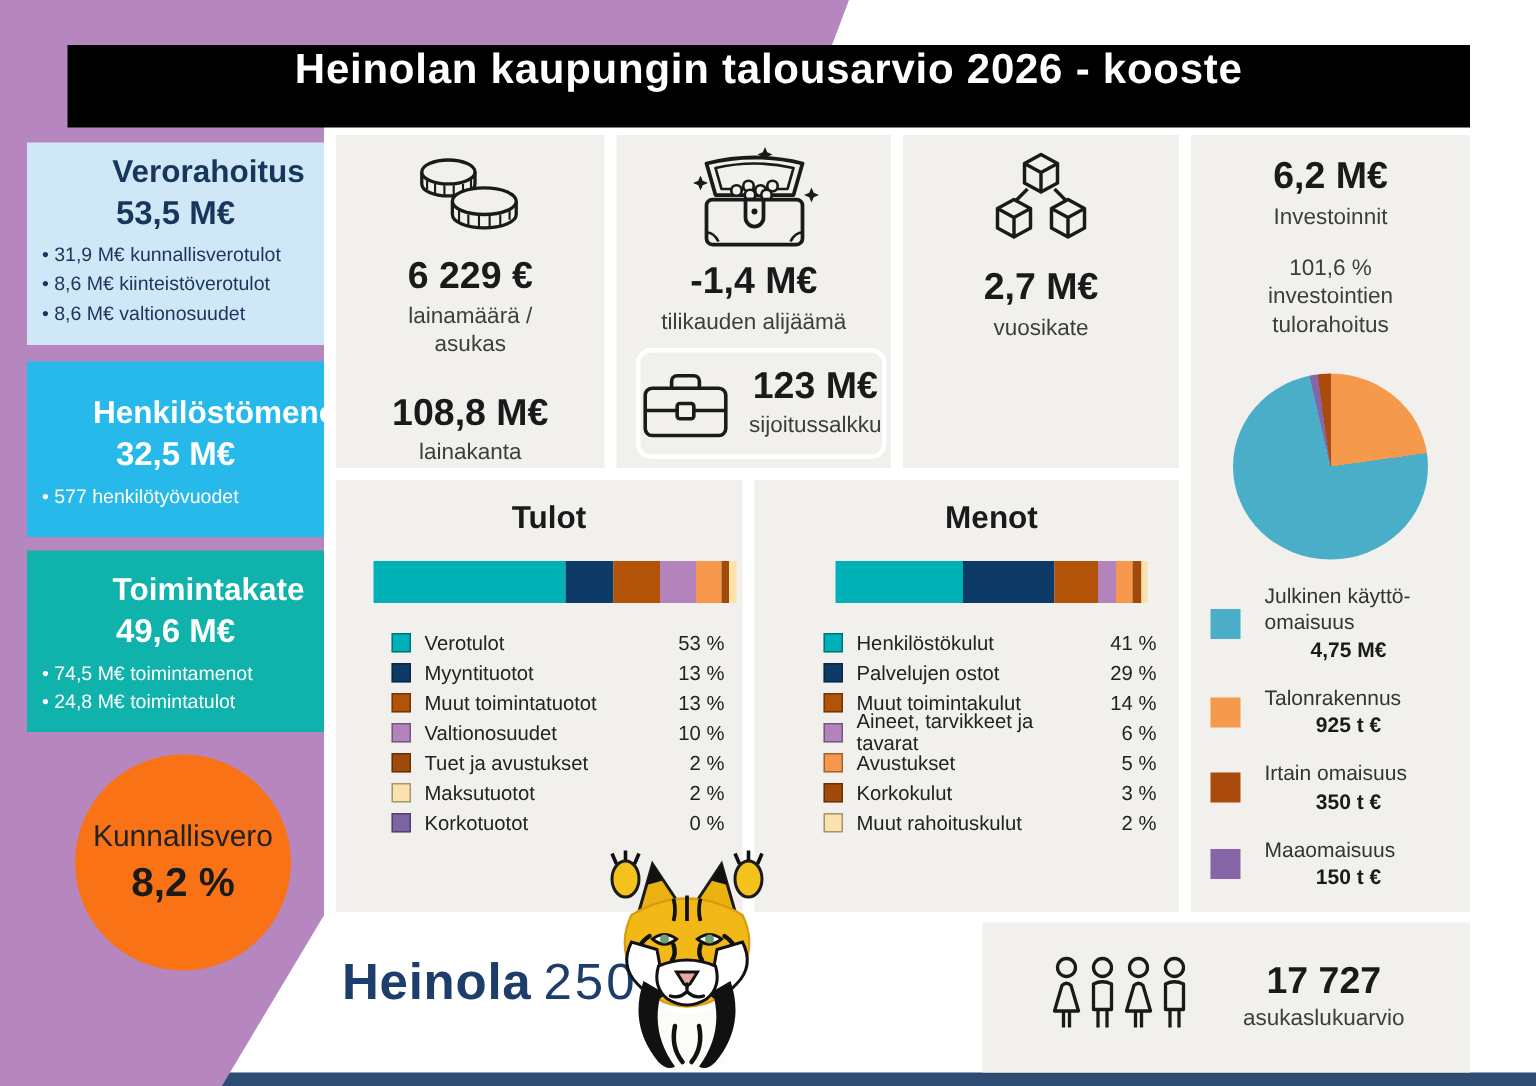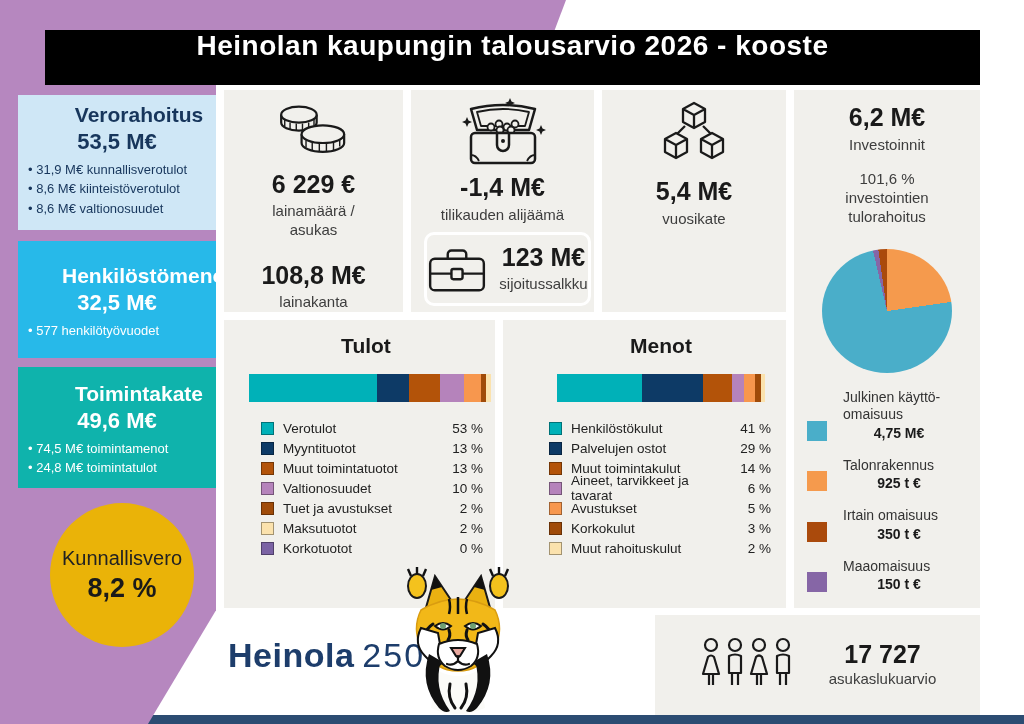--- a/index.html
+++ b/index.html
@@ -19,21 +19,21 @@
   
   .sidebox{position:absolute;left:18px;width:198px;z-index:3;text-align:center;padding-top:7px;}
   .sidebox .bx-title{font-size:21px;font-weight:600;line-height:1.25;padding-left:44px;}
   .sidebox .bx-value{font-size:22px;font-weight:bold;line-height:1.25;}
   .sidebox ul{margin:4px 0 0 0;padding:0 4px 0 10px;list-style:none;text-align:left;}
   .sidebox li{font-size:13px;line-height:1.5;}
   .sidebox li::before{content:"• ";}
   .box-blue{top:95px;height:135px;background:#cfe7f6;color:#17365c;}
   .box-cyan{top:241px;height:117px;background:#27b9e9;color:#ffffff;}
   .box-teal{top:367px;height:121px;background:#0fb3ac;color:#ffffff;}
-  .circle{position:absolute;left:50px;top:503px;width:144px;height:144px;background:#eab308;border-radius:50%;
+  .circle{position:absolute;left:50px;top:503px;width:144px;height:144px;background:#f97316;border-radius:50%;
           z-index:3;display:flex;flex-direction:column;align-items:center;justify-content:center;}
   .circle .c-title{font-size:20px;color:#222;}
   .circle .c-value{font-size:27px;font-weight:bold;margin-top:3px;}
   
   .panel{position:absolute;background:#f1f0ec;z-index:3;}
   .p1{left:224px;top:90px;width:179px;height:222px;}
   .p2{left:411px;top:90px;width:183px;height:222px;}
   .p3{left:602px;top:90px;width:184px;height:222px;}
   .pr{left:794px;top:90px;width:186px;height:518px;}
   .pt{left:224px;top:320px;width:271px;height:288px;padding-left:13px;}
@@ -42,21 +42,21 @@
   .col-center{display:flex;flex-direction:column;align-items:center;text-align:center;}
   .stat-value{font-size:25px;font-weight:bold;color:#1a1a1a;line-height:1.1;}
   .stat-label{font-size:15px;color:#3d3d3d;line-height:1.25;margin-top:4px;}
   
   .case-box{position:absolute;left:13px;top:142px;width:167px;height:74px;border:3px solid #ffffff;border-radius:10px;
             display:flex;align-items:center;justify-content:center;gap:12px;}
   
   .tulorahoitus{font-size:15px;color:#3d3d3d;width:130px;text-align:center;line-height:1.25;margin-top:16px;}
   .pie{width:130px;height:130px;border-radius:50%;margin-top:22px;}
   .pie-legend{width:160px;margin-top:16px;}
-  .pie-leg-row{display:flex;align-items:flex-end;margin:0 0 16px 0;}
+  .pie-leg-row{display:flex;align-items:center;margin:0 0 16px 0;}
   .pie-leg-row .sw{width:20px;height:20px;flex:0 0 20px;margin-right:16px;margin-top:2px;}
   .pie-leg-row .nm{font-size:14px;color:#333;line-height:1.25;width:112px;text-align:left;}
   .pie-leg-row .vl{font-size:14px;font-weight:bold;color:#1a1a1a;margin-top:1px;}
   
   .bar-title{font-size:21px;font-weight:bold;text-align:center;margin-top:14px;}
   .hbar{height:28px;display:flex;margin-top:16px;}
   .hbar>div{height:100%;}
   .bar-legend{margin-top:16px;}
   .leg-row{display:flex;align-items:center;height:20px;}
   .leg-row .sw{width:13px;height:13px;flex:0 0 13px;margin-right:9px;border:1px solid rgba(0,0,0,.35);}
@@ -188,21 +188,21 @@
 
   <div class="panel p3 col-center">
     <svg class="icon" width="76" height="66" viewBox="0 0 76 66" style="margin-top:10px;">
       <g fill="none" stroke="#1a1a1a" stroke-width="2.3" stroke-linejoin="round">
         <path d="M38,3 l11,6 v13 l-11,6 l-11,-6 V9 Z M27,9 l11,6 l11,-6 M38,15 v13"></path>
         <path d="M20,33 l11,6 v13 l-11,6 l-11,-6 V39 Z M9,39 l11,6 l11,-6 M20,45 v13"></path>
         <path d="M56,33 l11,6 v13 l-11,6 l-11,-6 V39 Z M45,39 l11,6 l11,-6 M56,45 v13"></path>
         <path d="M29,26 L21,34 M47,26 L55,34"></path>
       </g>
     </svg>
-    <div class="stat-value" style="margin-top:12px;">5,4 M€</div>
+    <div class="stat-value" style="margin-top:12px;">2,7 M€</div>
     <div class="stat-label">vuosikate</div>
   </div>
 
   <div class="panel pr col-center">
     <div class="stat-value" style="margin-top:14px;">6,2 M€</div>
     <div class="stat-label">Investoinnit</div>
     <div class="tulorahoitus">101,6 % investointien tulorahoitus</div>
     <div class="pie" style="background: conic-gradient(rgb(245, 154, 77) 0deg, rgb(245, 154, 77) 82deg, rgb(74, 174, 201) 82deg, rgb(74, 174, 201) 347deg, rgb(134, 102, 166) 347deg, rgb(134, 102, 166) 352deg, rgb(170, 74, 12) 352deg, rgb(170, 74, 12) 360deg);"></div>
     <div class="pie-legend">
         <div class="pie-leg-row">

